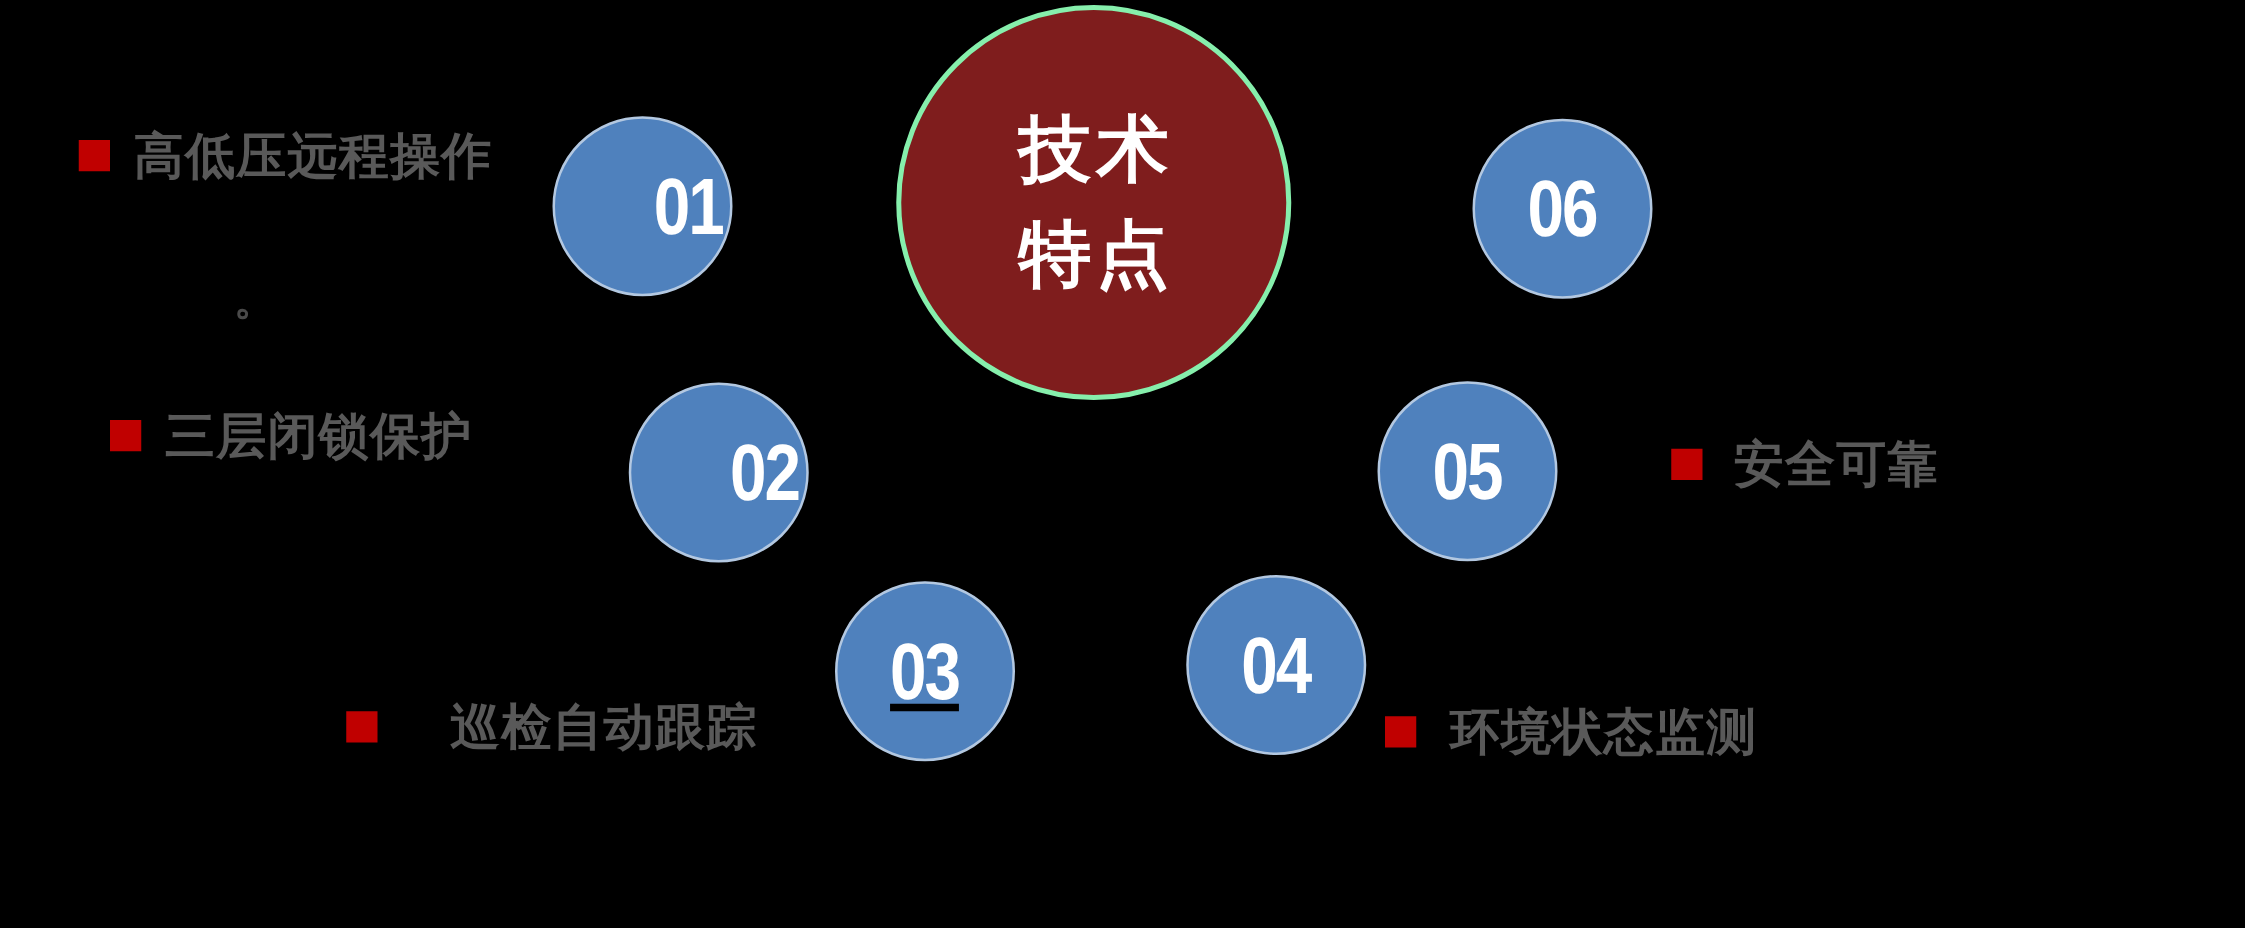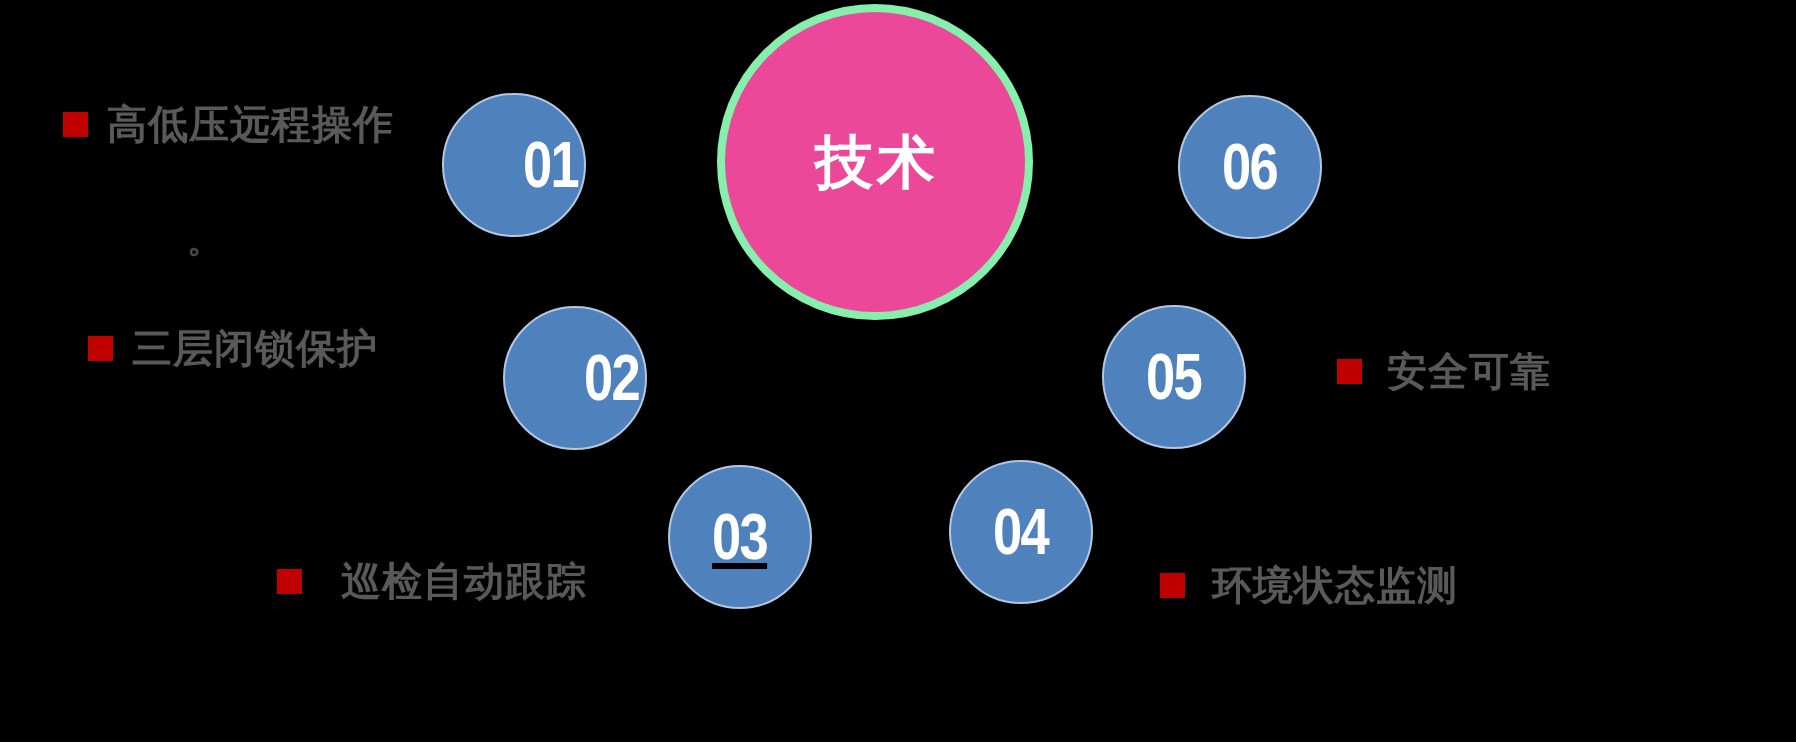--- a/index.html
+++ b/index.html
@@ -17,22 +17,22 @@
   }
 
   
   .center-circle {
     position: absolute;
     left: 717px;
     top: 4px;
     width: 316px;
     height: 316px;
     box-sizing: border-box;
-    background: #ec4899;
-    border: 8px solid #86efac;
+    background: #7f1d1d;
+    border: 4px solid #86efac;
     border-radius: 50%;
     display: flex;
     flex-direction: column;
     align-items: center;
     justify-content: center;
   }
   .center-line {
     font-size: 58px;
     line-height: 84px;
     font-weight: bold;
@@ -88,22 +88,22 @@
   }
   .label-text {
     font-size: 40px;
     font-weight: bold;
     color: #595959;
     letter-spacing: 1px;
     white-space: nowrap;
   }
   .pos-l1 { left: 28px;   top: 100px; gap: 19px; margin-left: 35px; }
   .pos-l2 { left: 88px;   top: 324px; gap: 19px; }
-  .pos-l3 { left: 277px;  top: 557px; gap: 39px; }
-  .pos-l4 { left: 1160px; top: 561px; gap: 27px; }
+  .pos-l3 { left: 277px;  top: 557px; gap: 58px; }
+  .pos-l4 { left: 1108px; top: 561px; gap: 27px; }
   .pos-l5 { left: 1337px; top: 347px; gap: 25px; }
   .pos-l6 { left: 1403px; top: 130px; gap: 25px; }
 
   
   .stray-mark {
     position: absolute;
     left: 187px;
     top: 223px;
     font-size: 34px;
     line-height: 1;
@@ -111,20 +111,21 @@
     font-weight: bold;
   }
 </style>
 </head>
 <body>
 
 <div class="canvas">
 
   <div class="center-circle">
     <div class="center-line">技术</div>
+    <div class="center-line">特点</div>
   </div>
 
   <div class="num-circle pos-c1">
     <span class="num">01</span>
   </div>
   <div class="num-circle pos-c2">
     <span class="num">02</span>
   </div>
   <div class="num-circle pos-c3">
     <span class="num">03</span>

